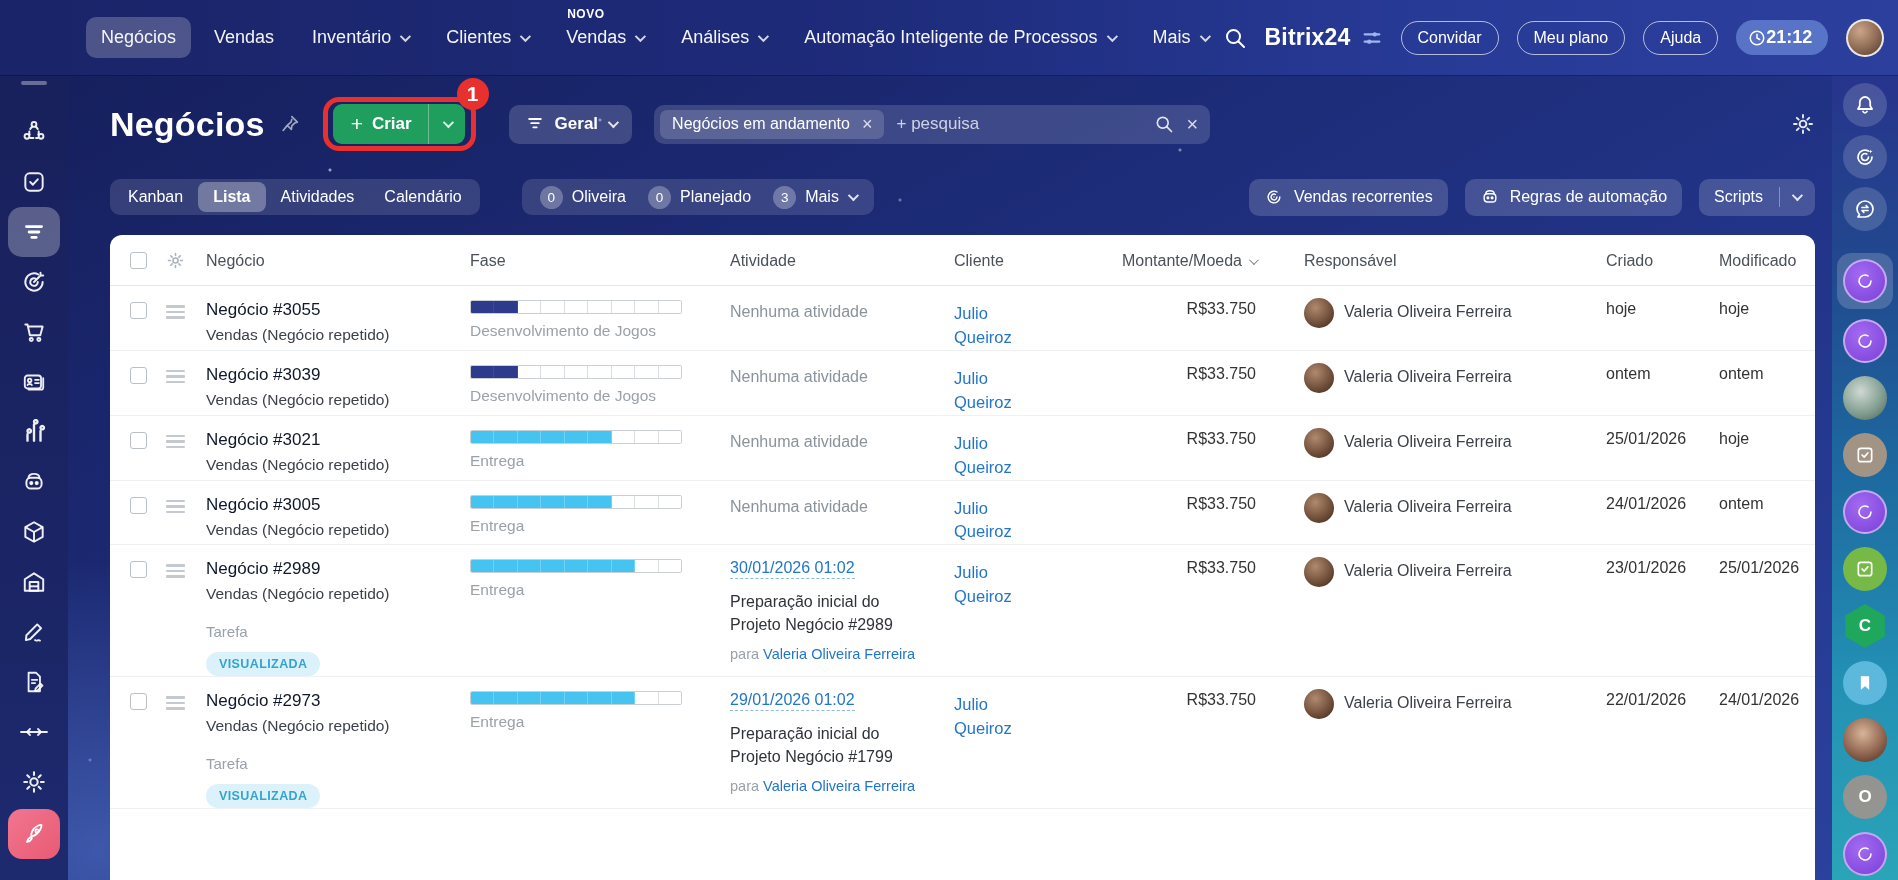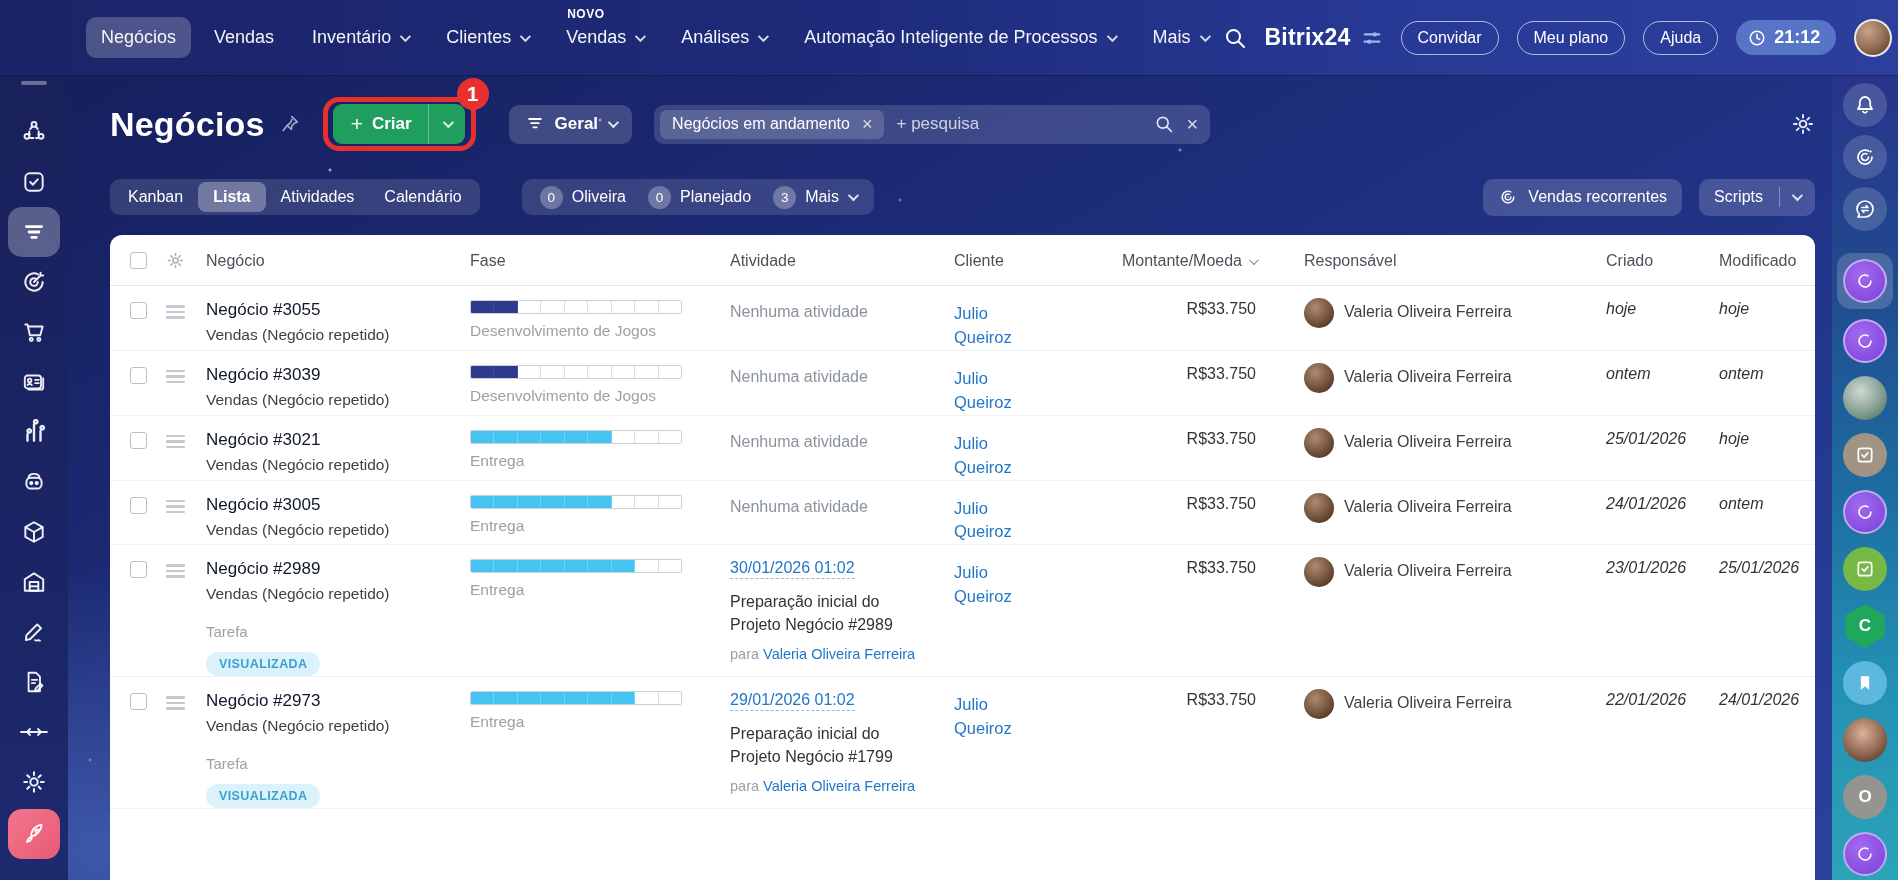--- a/index.html
+++ b/index.html
@@ -32,21 +32,21 @@
   .nav-item.active { background:rgba(255,255,255,.22); }
   .nav-tag { position:absolute; top:-10px; left:16px; font-size:12px; font-weight:bold; letter-spacing:.5px; color:#fff; }
   .caret { width:8px; height:8px; border-right:2px solid currentColor; border-bottom:2px solid currentColor;
     transform:rotate(45deg) translateY(-2px); display:inline-block; opacity:.85; flex:0 0 auto; }
   .top-right { margin-left:auto; display:flex; align-items:center; gap:18px; }
   .icon-btn { display:inline-flex; align-items:center; justify-content:center; color:#fff; cursor:pointer; }
   .brand { display:flex; align-items:center; gap:10px; color:#fff; }
   .brand-name { font-size:23px; font-weight:bold; letter-spacing:.2px; }
   .pill-btn { border:1px solid rgba(255,255,255,.65); color:#fff; border-radius:19px; padding:7px 16px;
     font-size:16px; cursor:pointer; white-space:nowrap; background:transparent; }
-  .time-pill { display:flex; align-items:center; gap:8px; background:rgba(125,160,235,.55);
+  .time-pill { display:flex; align-items:center; background:rgba(125,160,235,.55);
     border-radius:20px; padding:7px 16px 7px 12px; color:#fff; font-size:18px; font-weight:bold; cursor:pointer; }
   .avatar-top { width:38px; height:38px; border-radius:50%; cursor:pointer;
     background:radial-gradient(circle at 35% 30%, #caa58a 0%, #8d6a52 55%, #4e382c 100%);
     border:2px solid rgba(255,255,255,.85); }
 
   
   .left-rail { position:absolute; top:75px; left:0; width:68px; height:805px; z-index:20;
     background:linear-gradient(180deg,#19215c 0%,#1b2565 60%,#1d2a6e 100%);
     display:flex; flex-direction:column; align-items:center; padding-top:6px; }
   .rail-handle { width:26px; height:4px; border-radius:2px; background:rgba(255,255,255,.35); margin-bottom:22px; cursor:pointer; }
@@ -146,21 +146,21 @@
   .act-text { margin-top:12px; font-size:16px; color:#2f3338; line-height:1.4; width:185px; }
   .act-for { margin-top:10px; font-size:14.5px; }
   .act-for-label { color:#9aa1a9; }
   .act-for-name { color:#2276c9; text-decoration:none; cursor:pointer; }
   .client-link { color:#2276c9; font-size:16.5px; text-decoration:none; cursor:pointer; display:inline-block; width:96px; line-height:1.45; padding-top:2px; }
   .c-montante { text-align:right; padding-right:4px; }
   .c-resp { display:flex; align-items:flex-start; gap:10px; padding-left:44px; }
   .avatar-sm { width:30px; height:30px; border-radius:50%; flex:0 0 auto; margin-top:-2px;
     background:radial-gradient(circle at 38% 32%, #b08a6e 0%, #6d4c38 60%, #38241a 100%); }
   .resp-name { color:#3c4048; font-size:16px; text-decoration:none; white-space:nowrap; cursor:pointer; padding-top:3px; }
-  .c-criado,.c-mod { padding-left:46px;font-style:italic; }
+  .c-criado,.c-mod { padding-left:46px; }
 
   svg { display:block; }
 </style>
 </head>
 <body>
 
 <div class="app">
   <div class="stars"></div>
   <div class="nebula"></div>
 
@@ -492,20 +492,29 @@
       <div class="toolbar-right">
         <div class="tool-btn">
           <svg width="20" height="20" viewBox="0 0 24 24" fill="none" stroke="#fff" stroke-width="1.7" stroke-linecap="round">
               <path d="M19 12a7 7 0 11-3.4-6"></path>
               <path d="M15.5 12a3.5 3.5 0 11-1.7-3"></path>
               <circle cx="12" cy="12" r=".8" fill="#fff" stroke="none"></circle>
             </svg>
           <span>Vendas recorrentes</span>
         </div>
         <div class="tool-btn">
+          <svg width="20" height="20" viewBox="0 0 24 24" fill="none" stroke="#fff" stroke-width="1.7" stroke-linecap="round" stroke-linejoin="round">
+              <rect x="5" y="8" width="14" height="10" rx="4"></rect>
+              <circle cx="9.5" cy="13" r="1" fill="#fff"></circle>
+              <circle cx="14.5" cy="13" r="1" fill="#fff"></circle>
+              <path d="M7 8c0-2 2-3.5 5-3.5S17 6 17 8"></path>
+            </svg>
+          <span>Regras de automação</span>
+        </div>
+        <div class="tool-btn">
           <span>Scripts</span>
           <span class="divider"></span>
           <span class="caret"></span>
         </div>
       </div>
     </div>
 
     <div class="card">
       <div class="grid-row thead">
         <div class="c-check" style="padding-top:17px">

